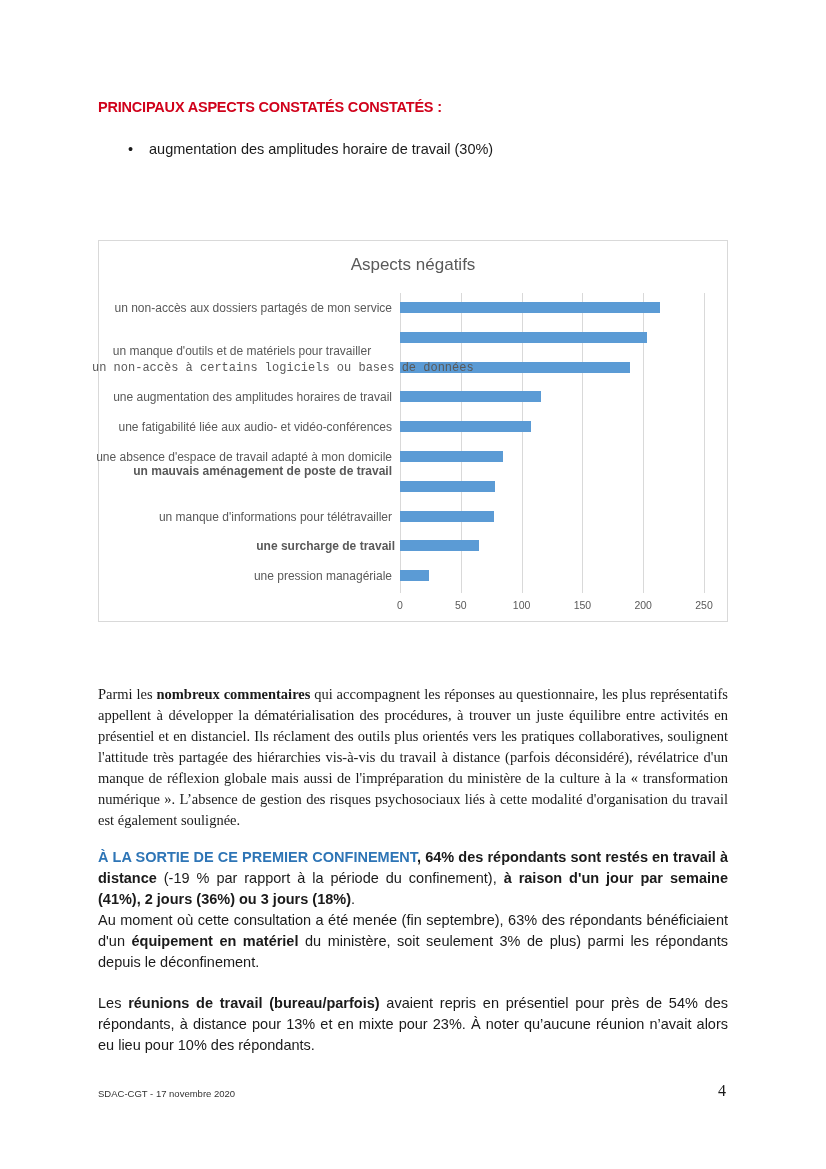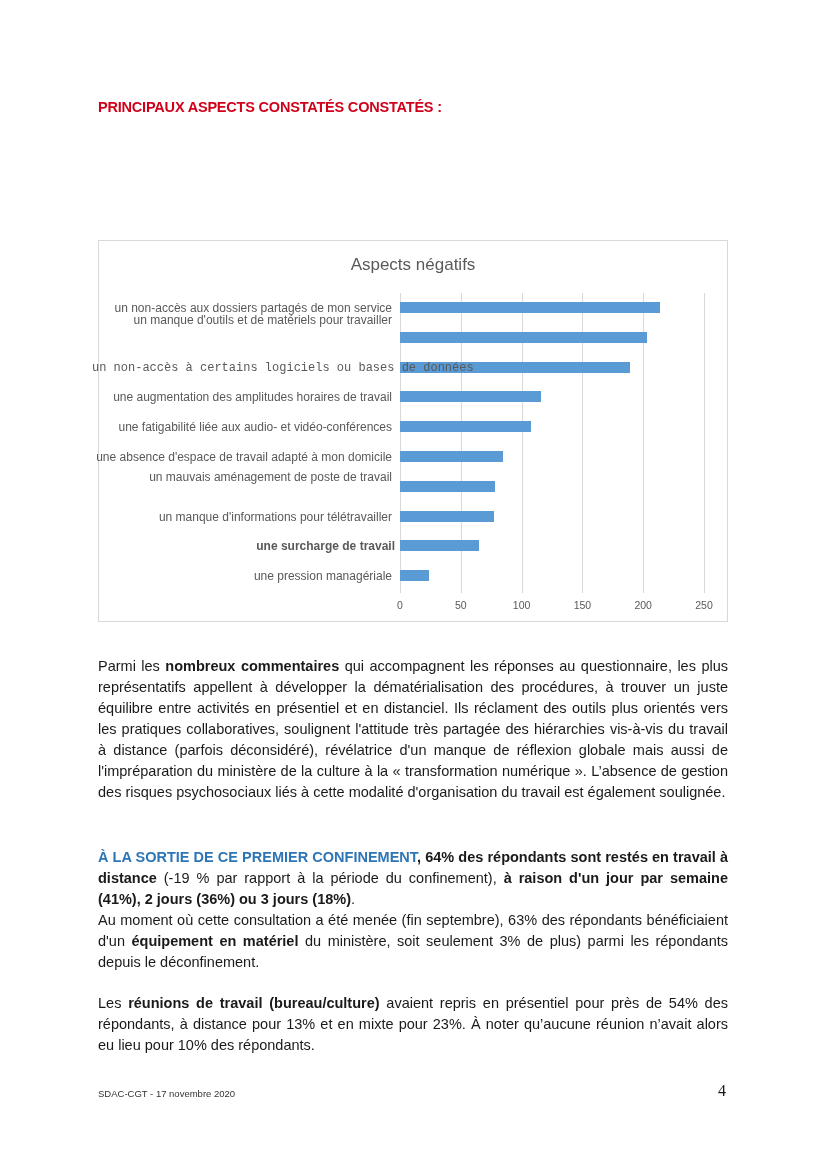--- a/index.html
+++ b/index.html
@@ -22,20 +22,21 @@
   .blue { color:#2e75b6; }
   .footer { left:98px; top:1088px; font-size:9.5px; color:#333; }
   .pageno { left:718px; top:1082px; font-size:16px; font-family:"Liberation Serif", serif; }
 </style>
 </head>
 <body>
 
 <div class="abs heading-red">PRINCIPAUX ASPECTS CONSTATÉS CONSTATÉS :</div>
 
 <ul class="bullets">
+  <li>augmentation des amplitudes horaire de travail (30%)</li>
 </ul>
 
 <div class="abs chart">
   <div class="chart-title">Aspects négatifs</div>
   <div class="plot" id="plot">
       <div class="gridline" style="left: 0px;"></div>
       <div class="gridline" style="left: 60.8px;"></div>
       <div class="gridline" style="left: 121.6px;"></div>
       <div class="gridline" style="left: 182.4px;"></div>
       <div class="gridline" style="left: 243.2px;"></div>
@@ -66,47 +67,47 @@
       </div>
       <div class="row" style="top: 238.4px;">
         <div class="bar" style="width: 79.04px; background: rgb(91, 155, 213);"></div>
       </div>
       <div class="row" style="top: 268.2px;">
         <div class="bar" style="width: 29.184px; background: rgb(91, 155, 213);"></div>
       </div>
     </div>
   <div id="labels">
       <div class="cat-label" style="right: 335px; top: 60px;">un non-accès aux dossiers partagés de mon service</div>
-      <div class="cat-label" style="right: 335px; top: 72px;">un manque d'outils et de matériels pour travailler</div>
+      <div class="cat-label" style="right: 335px; top: 103px; text-align: center;">un manque d'outils et de matériels pour travailler</div>
       <div class="cat-label" style="right: 335px; top: 119.6px; font-family: Liberation Mono, monospace;">un non-accès à certains logiciels ou bases de données</div>
       <div class="cat-label" style="right: 335px; top: 149.4px;">une augmentation des amplitudes horaires de travail</div>
       <div class="cat-label" style="right: 335px; top: 179.2px;">une fatigabilité liée aux audio- et vidéo-conférences</div>
       <div class="cat-label" style="right: 335px; top: 209px;">une absence d'espace de travail adapté à mon domicile</div>
-      <div class="cat-label" style="right: 335px; top: 229px;">un mauvais aménagement de poste de travail</div>
+      <div class="cat-label" style="right: 335px; top: 223px; font-weight: bold;">un mauvais aménagement de poste de travail</div>
       <div class="cat-label" style="right: 335px; top: 268.6px;">un manque d'informations pour télétravailler</div>
       <div class="cat-label" style="right: 332px; top: 298.4px; font-weight: bold;">une surcharge de travail</div>
       <div class="cat-label" style="right: 335px; top: 328.2px;">une pression managériale</div>
     </div>
   <div id="ticks">
       <div class="tick" style="left: 301px;">0</div>
       <div class="tick" style="left: 361.8px;">50</div>
       <div class="tick" style="left: 422.6px;">100</div>
       <div class="tick" style="left: 483.4px;">150</div>
       <div class="tick" style="left: 544.2px;">200</div>
       <div class="tick" style="left: 605px;">250</div>
     </div>
 </div>
 
-<div class="abs para" style="top:656px;">
+<div class="abs para" style="top:684px;font-family:Liberation Serif, serif;">
   <span>Parmi les </span><b>nombreux commentaires</b><span> qui accompagnent les réponses au questionnaire, les plus représentatifs appellent à développer la dématérialisation des procédures, à trouver un juste équilibre entre activités en présentiel et en distanciel. Ils réclament des outils plus orientés vers les pratiques collaboratives, soulignent l'attitude très partagée des hiérarchies vis-à-vis du travail à distance (parfois déconsidéré), révélatrice d'un manque de réflexion globale mais aussi de l'impréparation du ministère de la culture à la « transformation numérique ». L’absence de gestion des risques psychosociaux liés à cette modalité d'organisation du travail est également soulignée.</span>
 </div>
 
 <div class="abs para" style="top:847px;">
   <b class="blue">À LA SORTIE DE CE PREMIER CONFINEMENT</b><b>, 64% des répondants sont restés en travail à distance</b><span> (-19 % par rapport à la période du confinement), </span><b>à raison d'un jour par semaine (41%), 2 jours (36%) ou 3 jours (18%)</b><span>.</span><br>
   <span>Au moment où cette consultation a été menée (fin septembre), 63% des répondants bénéficiaient d'un </span><b>équipement en matériel</b><span> du ministère, soit seulement 3% de plus) parmi les répondants depuis le déconfinement.</span>
 </div>
 
 <div class="abs para" style="top:993px;">
-  <span>Les </span><b>réunions de travail (bureau/culture)</b><span> avaient repris en présentiel pour près de 54% des répondants, à distance pour 13% et en mixte pour 23%. À noter qu’aucune réunion n’avait alors eu lieu pour 10% des répondants.</span>
+  <span>Les </span><b>réunions de travail (bureau/parfois)</b><span> avaient repris en présentiel pour près de 54% des répondants, à distance pour 13% et en mixte pour 23%. À noter qu’aucune réunion n’avait alors eu lieu pour 10% des répondants.</span>
 </div>
 
 <div class="abs footer">SDAC-CGT -  17 novembre 2020</div>
 <div class="abs pageno">4</div>
 
 </body></html>

